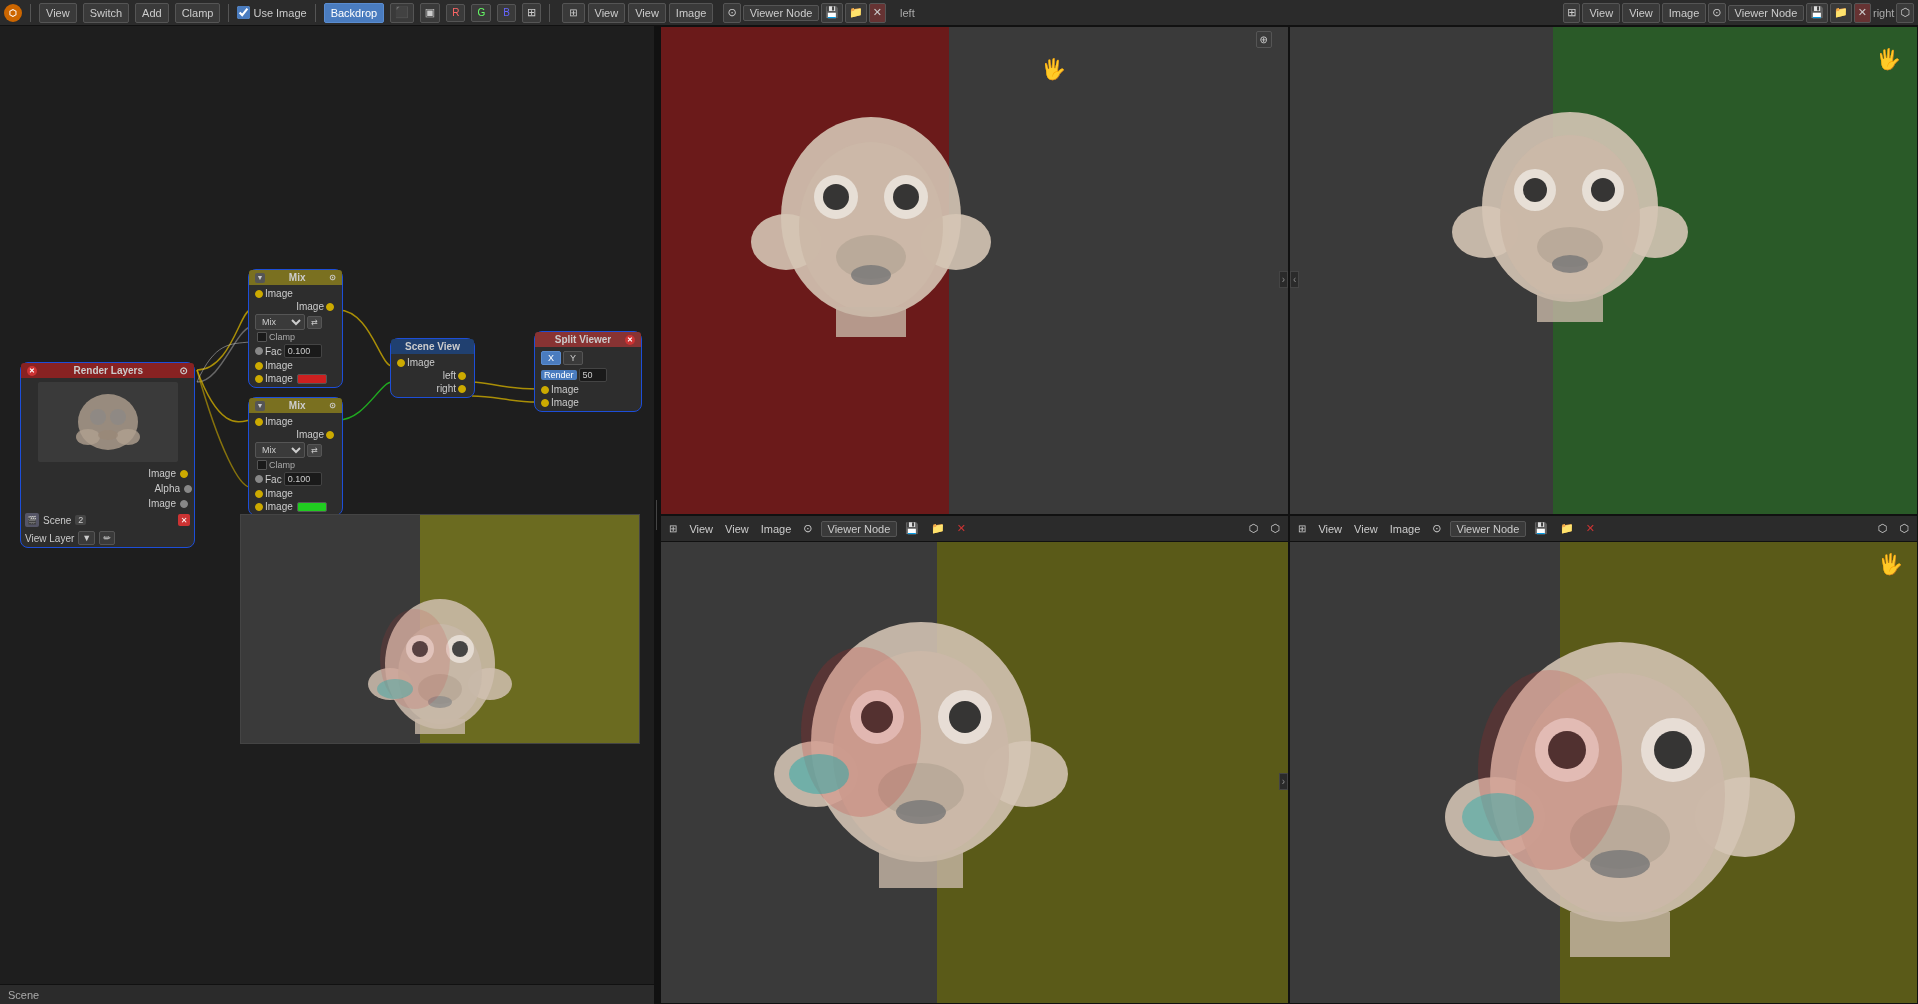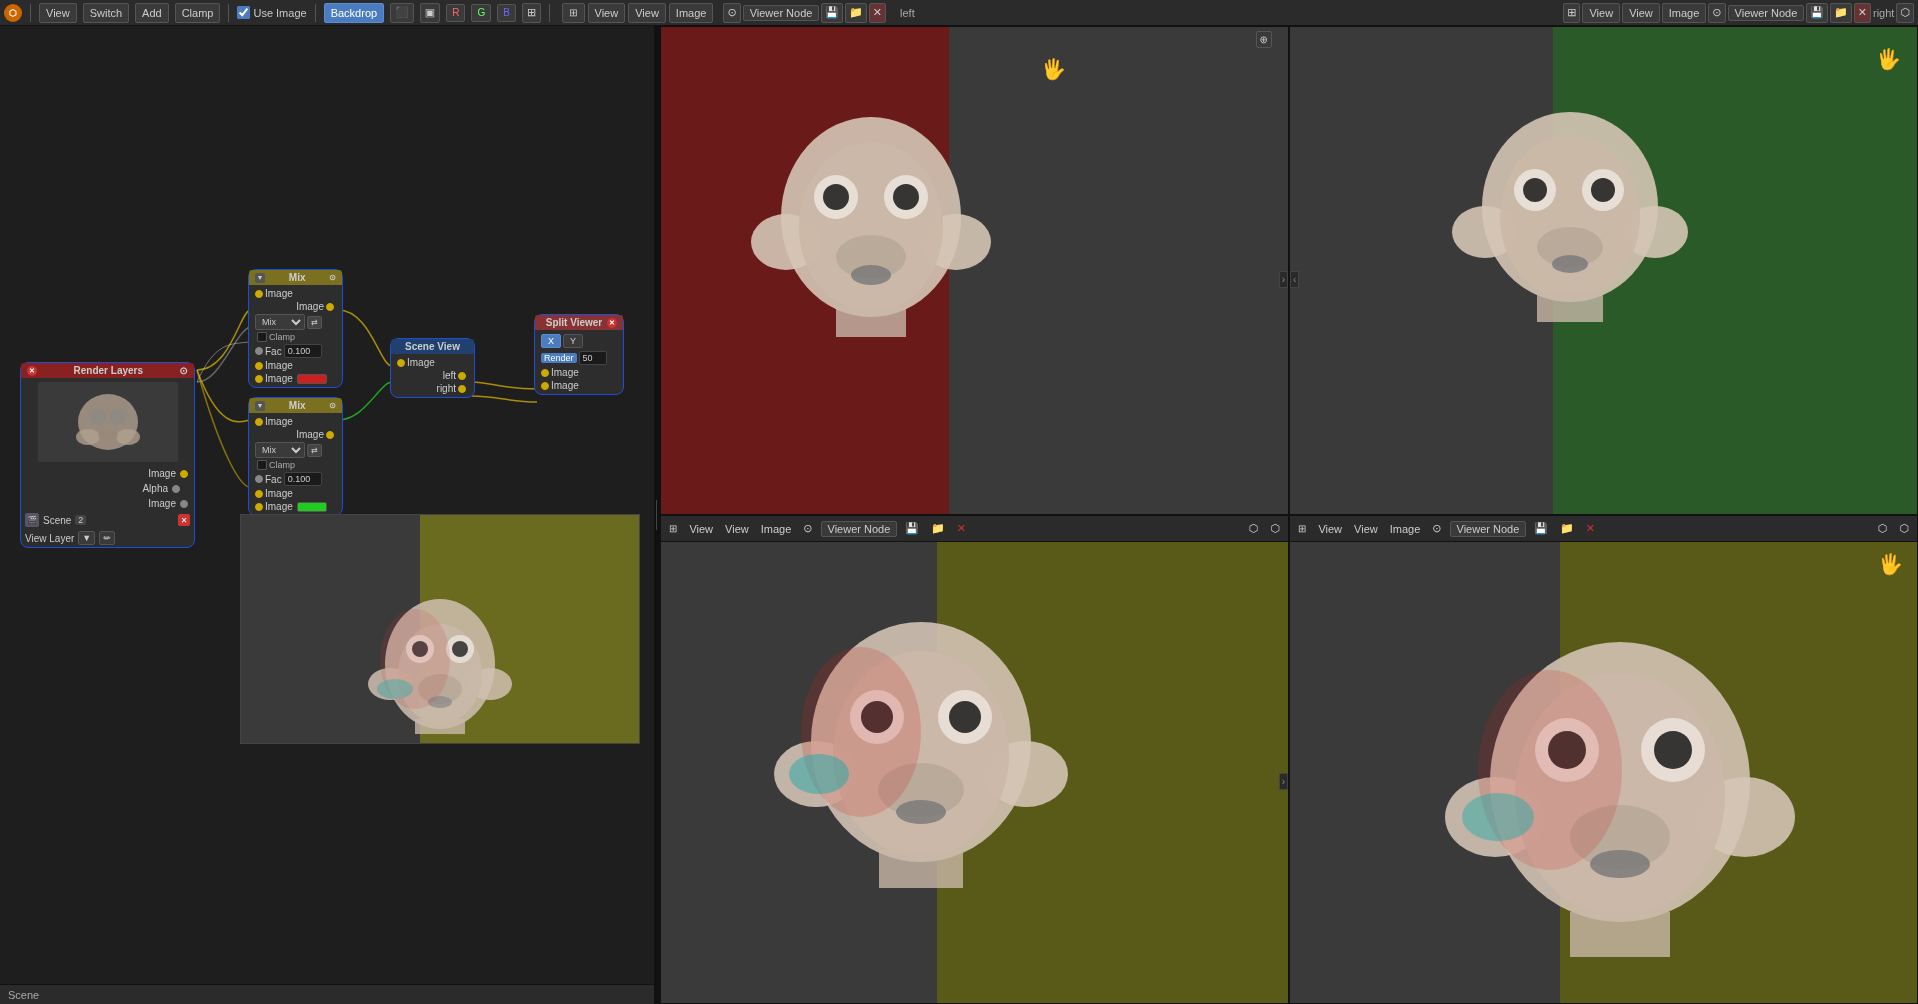--- a/index.html
+++ b/index.html
@@ -459,21 +459,21 @@
               <ellipse cx="55" cy="30" rx="8" ry="8" fill="#888" opacity="0.6"></ellipse>
               <ellipse cx="75" cy="30" rx="8" ry="8" fill="#888" opacity="0.6"></ellipse>
               <ellipse cx="65" cy="48" rx="10" ry="5" fill="#9a8878" opacity="0.8"></ellipse>
             </svg>
           </div>
 
           <div class="node-row" style="padding:2px 6px;">
             <span style="flex:1;text-align:right;">Image</span>
             <span class="node-socket socket-yellow" style="margin-left:4px;"></span>
           </div>
-          <div class="node-row" style="padding:2px 14px;">
+          <div class="node-row" style="padding:2px 2px;">
             <span style="flex:1;text-align:right;">Alpha</span>
             <span class="node-socket socket-gray" style="margin-left:4px;"></span>
           </div>
           <div class="node-row" style="padding:2px 6px;">
             <span style="flex:1;text-align:right;">Image</span>
             <span class="node-socket socket-gray" style="margin-left:4px;"></span>
           </div>
 
           <div class="scene-row">
             <span class="scene-icon">🎬</span>
@@ -599,21 +599,21 @@
               <span style="flex:1;text-align:right;">left</span>
               <span class="node-socket socket-yellow" style="margin-left:2px;"></span>
             </div>
             <div class="node-row" style="padding:1px 4px;">
               <span style="flex:1;text-align:right;">right</span>
               <span class="node-socket socket-yellow" style="margin-left:2px;"></span>
             </div>
           </div>
         </div>
 
-        <div class="node" style="left:534px;top:262px;width:90px;">
+        <div class="node" style="left:534px;top:279px;width:108px;">
           <div class="node-header" style="background:#883333;">
             <span style="flex:1;text-align:center;font-size:10px;">Split Viewer</span>
             <span class="node-close-btn">✕</span>
           </div>
           <div class="node-body">
 
             <div style="display:flex;gap:2px;padding:2px 2px;">
               <button style="background:#4a7cbf;border:1px solid #5a8ccf;color:#fff;font-size:9px;padding:1px 6px;cursor:pointer;border-radius:2px;">X</button>
               <button style="background:#3a3a3a;border:1px solid #555;color:#ccc;font-size:9px;padding:1px 6px;cursor:pointer;border-radius:2px;">Y</button>
             </div>

